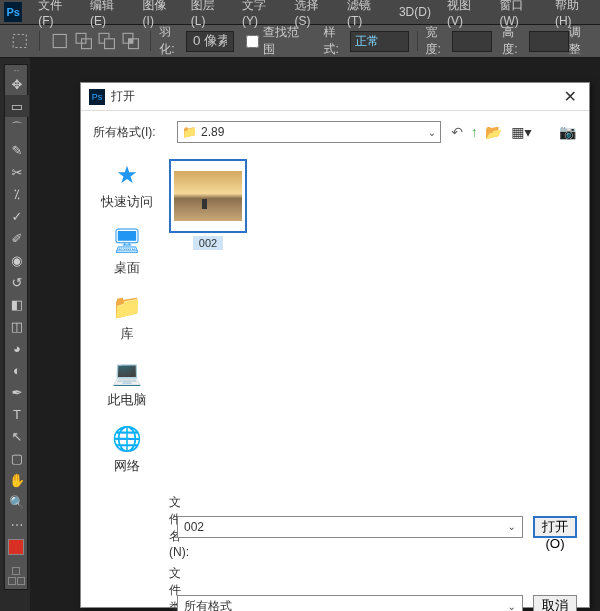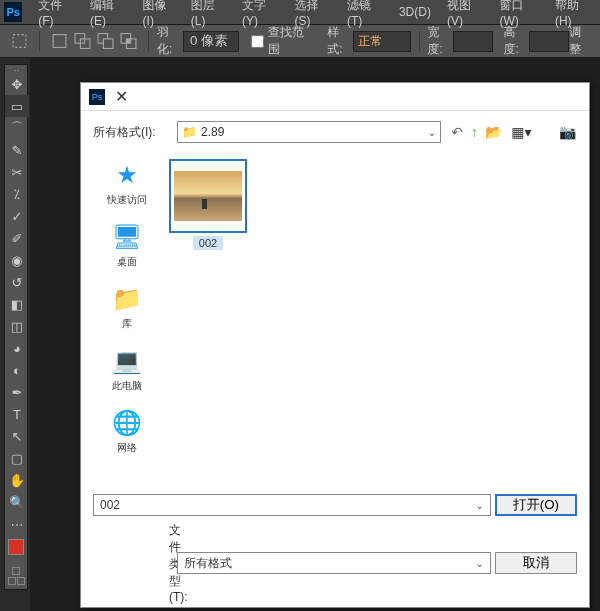--- a/index.html
+++ b/index.html
@@ -8,23 +8,23 @@
     
     .menu-bar { background: #474747; height: 24px; display: flex; align-items: center; padding-left: 4px; color: #ccc; }
     .menu-bar .ps-logo { width: 20px; height: 20px; background: #001d36; color: #31a8ff; font-weight: bold; display: flex; align-items: center; justify-content: center; margin-right: 8px; font-size: 11px; }
     .menu-bar .menu-item { padding: 0 8px; cursor: pointer; }
     
     
     .options-bar { background: #535353; height: 34px; display: flex; align-items: center; padding: 0 8px; color: #ccc; border-top: 1px solid #1a1a1a; border-bottom: 1px solid #1a1a1a; }
     .opt-icon { width: 18px; height: 18px; margin: 0 3px; opacity: 0.7; }
     .opt-sep { width: 1px; height: 20px; background: #3a3a3a; margin: 0 8px; }
     .opt-label { margin: 0 0; }
-    .opt-input { background: #3a3a3a; border: 1px solid #222; color: #ccc; padding: 2px 6px; width: 56px; }
+    .opt-input { background: #3a3a3a; border: 1px solid #222; color: #ccc; padding: 2px 6px; width: 48px; }
     .opt-check { margin: 0 4px 0 12px; }
-    .opt-select { background: #3a3a3a; border: 1px solid #222; color: #fdba74; padding: 1px 4px; width: 60px; }
+    .opt-select { background: #3a3a3a; border: 1px solid #222; color: #7dd3fc; padding: 1px 4px; width: 60px; }
     
     
     .tools { position: absolute; top: 64px; left: 4px; width: 24px; background: #535353; border: 1px solid #1a1a1a; padding: 2px 0; }
     .tools .grip { height: 6px; display:flex; justify-content:center; align-items:center; }
     .tools .grip::before { content:'··'; color:#999; letter-spacing:-1px; }
     .tool { width: 24px; height: 22px; display: flex; align-items: center; justify-content: center; color: #ccc; cursor: pointer; position: relative; font-size: 13px; }
     .tool.sel { background: #3a3a3a; }
     .swatch { width: 16px; height: 16px; margin: 4px auto; border: 1px solid #888; }
     .swatch.fg { background: #d93025; }
     .tool-mini { display: flex; justify-content: center; gap: 1px; margin: 2px 0; }
@@ -47,35 +47,35 @@
     .lookin-sel { flex: 1; height: 22px; border: 1px solid #888; background: #fff; display: flex; align-items: center; padding: 0 4px; }
     .lookin-sel .folder { color: #f0c040; margin-right: 4px; }
     .lookin-sel .arrow { margin-left: auto; color: #555; font-size: 10px; }
     .nav-icons { display: flex; gap: 8px; margin-left: 10px; align-items: center; }
     .nav-ic { font-size: 14px; cursor: pointer; }
     
     .main-area { display: flex; height: 335px; }
     .places { width: 68px; padding: 6px 4px; display: flex; flex-direction: column; align-items: center; gap: 14px; }
     .place { display: flex; flex-direction: column; align-items: center; cursor: pointer; color: #333; }
     .place-ic { width: 32px; height: 32px; display: flex; align-items: center; justify-content: center; font-size: 24px; }
-    .place-lbl { font-size: 10px; margin-top: 2px; }
+    .place-lbl { font-size: 13px; margin-top: 2px; }
     
     .files { flex: 1; border: none; padding: 6px; }
     .file-item { width: 82px; display: inline-flex; flex-direction: column; align-items: center; cursor: pointer; }
     .thumb-box { width: 78px; height: 74px; border: 1px solid #aaa; background: #fff; display: flex; align-items: center; justify-content: center; }
     .thumb-box.selected { border: 2px solid #2c72c7; }
     .thumb { width: 68px; height: 50px; background: linear-gradient(to bottom, #d4a860 0%, #f5d898 45%, #8b7050 55%, #caa876 100%); position: relative; }
     .thumb::after { content:''; position:absolute; bottom:12px; left:28px; width:5px; height:10px; background:#333; }
     .file-lbl { margin-top: 3px; font-size: 11px; background:#cfe4f7; padding:1px 6px; }
     
     .form-row { display: flex; align-items: center; margin-top: 6px; }
     .form-lbl { width: 84px; padding-left: 76px; }
     .form-sel { flex: 1; height: 22px; border: 1px solid #888; background: #fff; padding: 0 6px; display: flex; align-items: center; }
     .form-sel .arrow { margin-left: auto; color: #555; font-size: 10px; }
-    .form-btn { width: 82px; height: 22px; margin-left: 4px; border: 1px solid #888; background: #efefef; cursor: pointer; }
+    .form-btn { width: 44px; height: 22px; margin-left: 10px; border: 1px solid #888; background: #efefef; cursor: pointer; }
     .form-btn.primary { border: 2px solid #2c72c7; }
   </style>
 </head>
 <body>
 
 <div class="menu-bar">
   <div class="ps-logo">Ps</div>
   <span class="menu-item">文件(F)</span>
   <span class="menu-item">编辑(E)</span>
   <span class="menu-item">图像(I)</span>
@@ -158,20 +158,21 @@
       <div class="tm"></div>
       <div class="tm"></div>
     </div>
 </div>
 
 <div class="workspace"></div>
 
 <div class="dialog">
   <div class="dlg-title">
     <div class="ps-icon">Ps</div>
+    <span class="title">打开</span>
     <span class="close">✕</span>
   </div>
   <div class="dlg-body">
     <div class="lookin-row">
       <span class="lookin-lbl">所有格式(I):</span>
       <div class="lookin-sel">
         <span class="folder">📁</span>
         <span>2.89</span>
         <span class="arrow">⌄</span>
       </div>
@@ -211,20 +212,21 @@
         <div class="file-item">
           <div class="thumb-box selected">
             <div class="thumb"></div>
           </div>
           <div class="file-lbl">002</div>
         </div>
       </div>
     </div>
 
     <div class="form-row">
+      <span class="form-lbl">文件名(N):</span>
       <div class="form-sel">
         <span>002</span>
         <span class="arrow">⌄</span>
       </div>
       <button class="form-btn primary">打开(O)</button>
     </div>
     <div class="form-row">
       <span class="form-lbl">文件类型(T):</span>
       <div class="form-sel">
         <span>所有格式</span>

